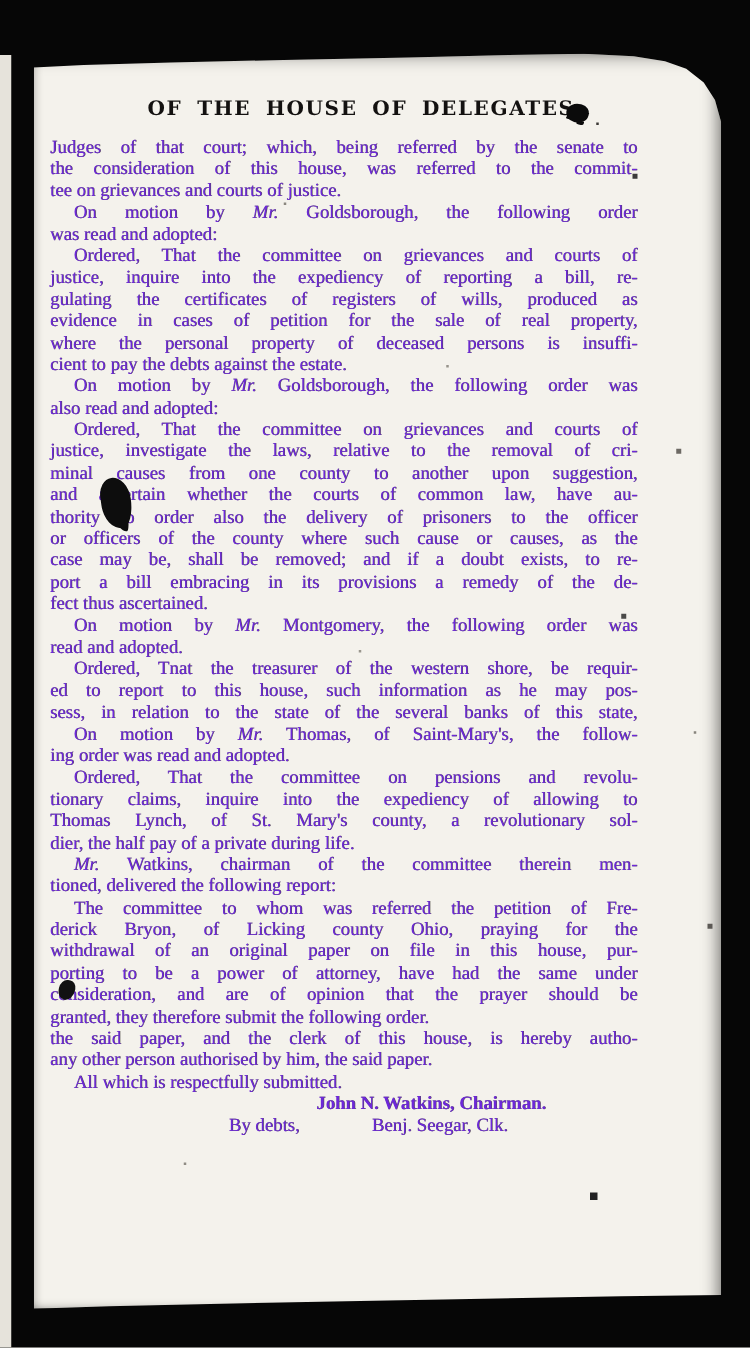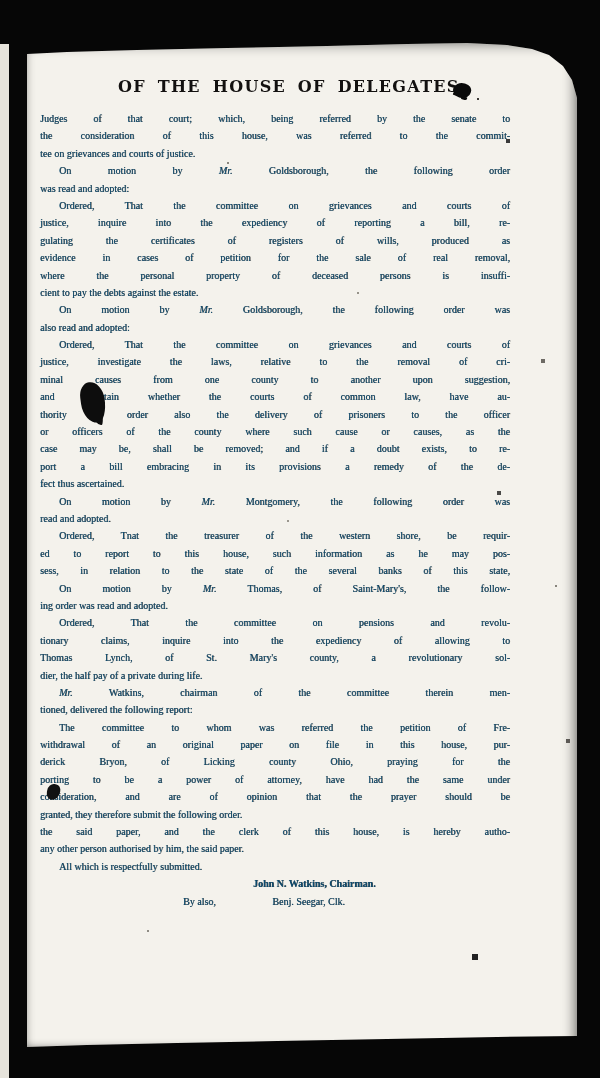--- a/index.html
+++ b/index.html
@@ -28,22 +28,22 @@
   }
   .title{
     margin:37px 30px 0 10px;text-align:center;
     font-family:"DejaVu Serif", serif;font-weight:bold;
     font-size:16px;letter-spacing:1.3px;word-spacing:5px;color:#131110;
   }
   .docbody{
     position:relative;margin:14px 0 0 13px;width:470px;
   }
   .line{
-    height:17.4px;line-height:17.4px;font-size:10px;
-    color:#0c4a6e;text-shadow:0.4px 0 0 rgba(25,22,18,.75);
+    height:17.4px;line-height:17.4px;font-size:15px;
+    color:#6d28d9;text-shadow:0.4px 0 0 rgba(25,22,18,.75);
     overflow:visible;
   }
   .line.just{text-align:justify;text-align-last:justify;}
   .line.ind{text-indent:19px;}
   .sig1{padding-left:213px;font-weight:bold;}
   .sig2 .by{margin-left:143px;}
   .sig2 .clerk{margin-left:54px;}
   .blot-header{
     position:absolute;left:426px;top:43px;width:18px;height:15px;
     background:#0b0b0b;border-radius:60% 45% 55% 50%;
@@ -92,21 +92,21 @@
   <div class="docbody">
     <div id="lines">
         <div class="line just">Judges of that court; which, being referred by the senate to</div>
         <div class="line just">the consideration of this house, was referred to the commit-</div>
         <div class="line">tee on grievances and courts of justice.</div>
         <div class="line just ind">On motion by <i>Mr.</i> Goldsborough, the following order</div>
         <div class="line">was read and adopted:</div>
         <div class="line just ind">Ordered, That the committee on grievances and courts of</div>
         <div class="line just">justice, inquire into the expediency of reporting a bill, re-</div>
         <div class="line just">gulating the certificates of registers of wills, produced as</div>
-        <div class="line just">evidence in cases of petition for the sale of real removal,</div>
+        <div class="line just">evidence in cases of petition for the sale of real property,</div>
         <div class="line just">where the personal property of deceased persons is insuffi-</div>
         <div class="line">cient to pay the debts against the estate.</div>
         <div class="line just ind">On motion by <i>Mr.</i> Goldsborough, the following order was</div>
         <div class="line">also read and adopted:</div>
         <div class="line just ind">Ordered, That the committee on grievances and courts of</div>
         <div class="line just">justice, investigate the laws, relative to the removal of cri-</div>
         <div class="line just">minal causes from one county to another upon suggestion,</div>
         <div class="line just">and ascertain whether the courts of common law, have au-</div>
         <div class="line just">thority to order also the delivery of prisoners to the officer</div>
         <div class="line just">or officers of the county where such cause or causes, as the</div>
@@ -120,35 +120,35 @@
         <div class="line just">sess, in relation to the state of the several banks of this state,</div>
         <div class="line just ind">On motion by <i>Mr.</i> Thomas, of Saint-Mary's, the follow-</div>
         <div class="line">ing order was read and adopted.</div>
         <div class="line just ind">Ordered, That the committee on pensions and revolu-</div>
         <div class="line just">tionary claims, inquire into the expediency of allowing to</div>
         <div class="line just">Thomas Lynch, of St. Mary's county, a revolutionary sol-</div>
         <div class="line">dier, the half pay of a private during life.</div>
         <div class="line just ind"><i>Mr.</i> Watkins, chairman of the committee therein men-</div>
         <div class="line">tioned, delivered the following report:</div>
         <div class="line just ind">The committee to whom was referred the petition of Fre-</div>
+        <div class="line just">derick Bryon, of Licking county Ohio, praying for the</div>
         <div class="line just">withdrawal of an original paper on file in this house, pur-</div>
-        <div class="line just">derick Bryon, of Licking county Ohio, praying for the</div>
         <div class="line just">porting to be a power of attorney, have had the same under</div>
         <div class="line just">consideration, and are of opinion that the prayer should be</div>
         <div class="line">granted, they therefore submit the following order.</div>
         <div class="line just">the said paper, and the clerk of this house, is hereby autho-</div>
         <div class="line">any other person authorised by him, the said paper.</div>
         <div class="line ind">All which is respectfully submitted.</div>
       </div>
 
     <div class="line sig1">
       <span>John N. Watkins, Chairman.</span>
     </div>
     <div class="line sig2">
-      <span class="by">By also,</span>
+      <span class="by">By debts,</span>
       <span class="clerk">Benj. Seegar, Clk.</span>
     </div>
   </div>
 
   <div class="blot-text"></div>
   <div class="blot-small"></div>
   <div class="specks"></div>
 </div>
 
 </body></html>

